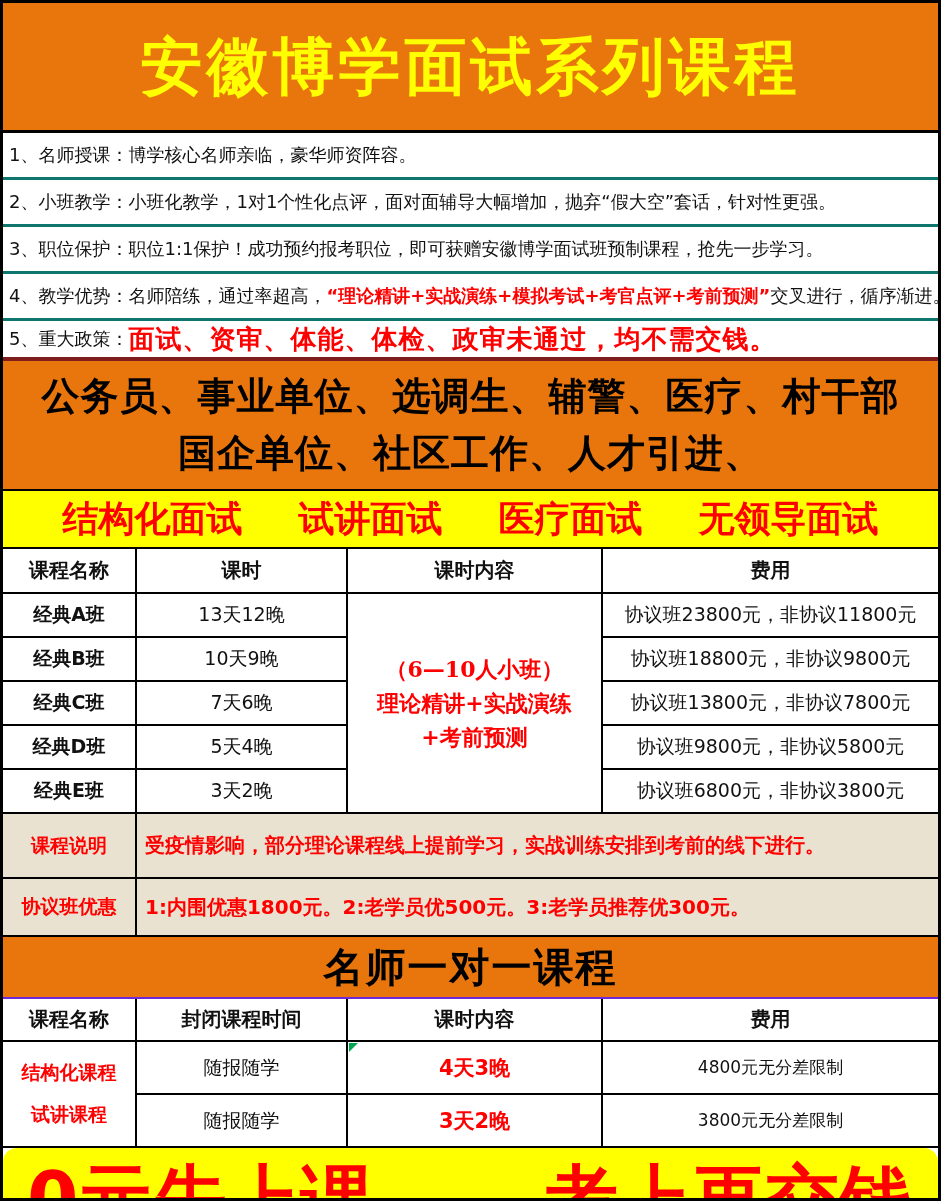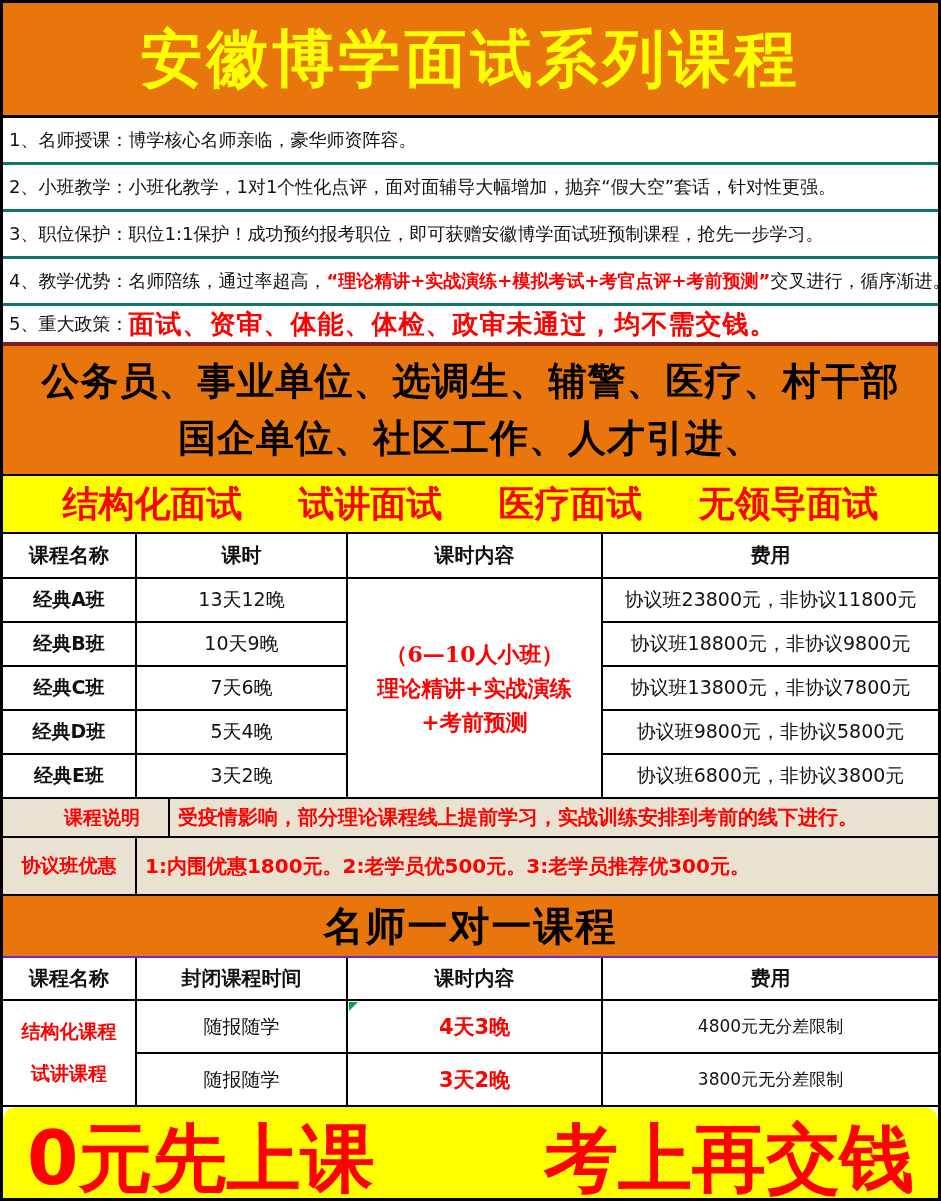--- a/index.html
+++ b/index.html
@@ -10,21 +10,21 @@
   .flyer {
     width:941px; height:1201px;
     background:#fff;
     border:3px solid #000;
     margin:0 auto;
     overflow:hidden;
   }
 
   
   .title-banner {
-    height:115px;
+    height:130px;
     background:#E8760D;
     border-bottom:3px solid #000;
     display:flex; align-items:center; justify-content:center;
   }
   .title-banner .title {
     font-family:"DejaVu Serif", serif;
     font-weight:bold;
     font-size:62px;
     letter-spacing:4px;
     color:#FFFF00;
@@ -122,21 +122,21 @@
     border-right:9px solid transparent;
   }
 
   
   .note-row {
     display:grid;
     grid-template-columns:134px 1fr;
     background:#EAE2D0;
     border-bottom:2px solid #000;
   }
-  .note-row.n1 { height:39px;padding-left:33px; }
+  .note-row.n1 { height:65px; }
   .note-row.n2 { height:58px; }
   .note-label {
     border-right:2px solid #000;
     display:flex; align-items:center; justify-content:center;
     font-weight:bold; color:#FF0000; font-size:19px;
   }
   .note-text {
     display:flex; align-items:center;
     padding-left:8px;
     font-weight:bold; color:#FF0000; font-size:20px;

